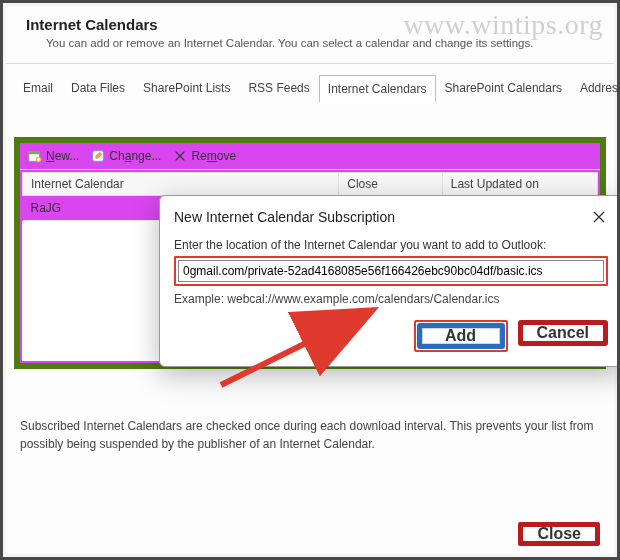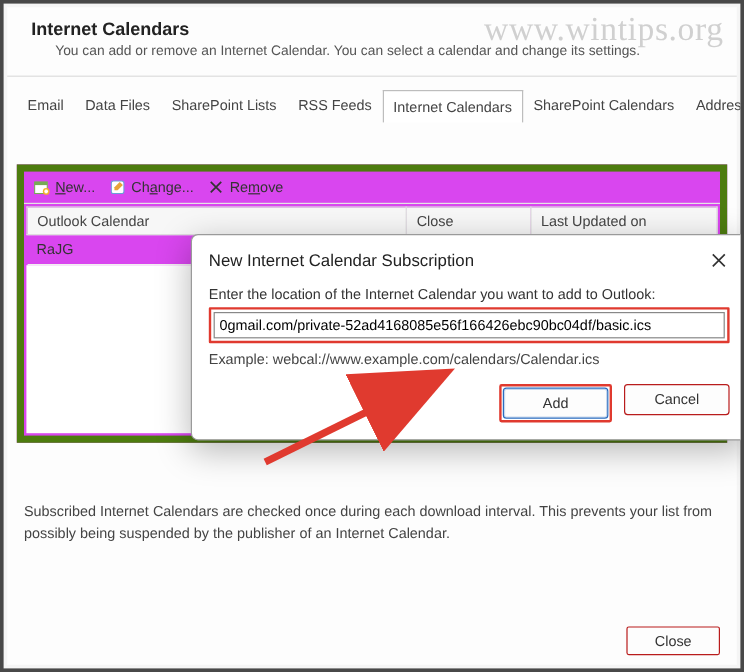--- a/index.html
+++ b/index.html
@@ -137,26 +137,27 @@
     right: 14px;
     bottom: 8px;
   }
   .btn {
     display: inline-flex;
     align-items: center;
     justify-content: center;
     min-width: 78px;
     height: 24px;
     padding: 0 14px;
-    border: 1px solid #b91c1c;
+    border: 5px solid #b91c1c;
     background: #fdfdfd;
-    font-size: 12px;
+    font-size: 16px;
     color: #333;
     cursor: pointer;
     border-radius: 2px;
+    font-weight: bold;
   }
 
   
   .dialog {
     position: absolute;
     left: 156px;
     top: 192px;
     width: 464px;
     background: #fff;
     border: 1px solid #9a9a9a;
@@ -276,21 +277,21 @@
               </svg>
           </span>
           <span>Re<span class="u">m</span>ove</span>
         </span>
       </div>
 
       <div class="table-area">
         <table>
           <thead>
             <tr>
-              <th style="width:55%">Outlook Calendar</th>
+              <th style="width:55%">Internet Calendar</th>
               <th style="width:18%">Close</th>
               <th>Last Updated on</th>
             </tr>
           </thead>
           <tbody>
             <tr>
               <td>RaJG</td>
               <td></td>
               <td></td>
             </tr>

